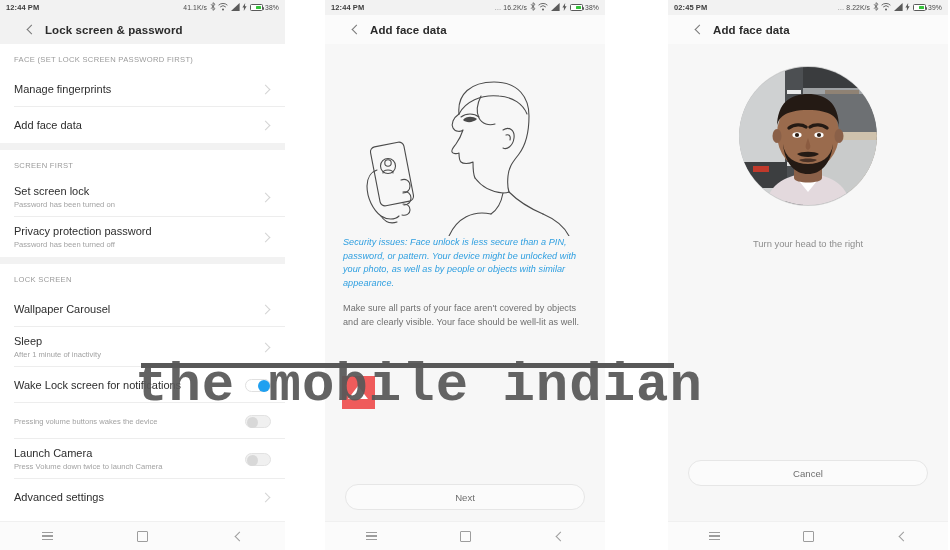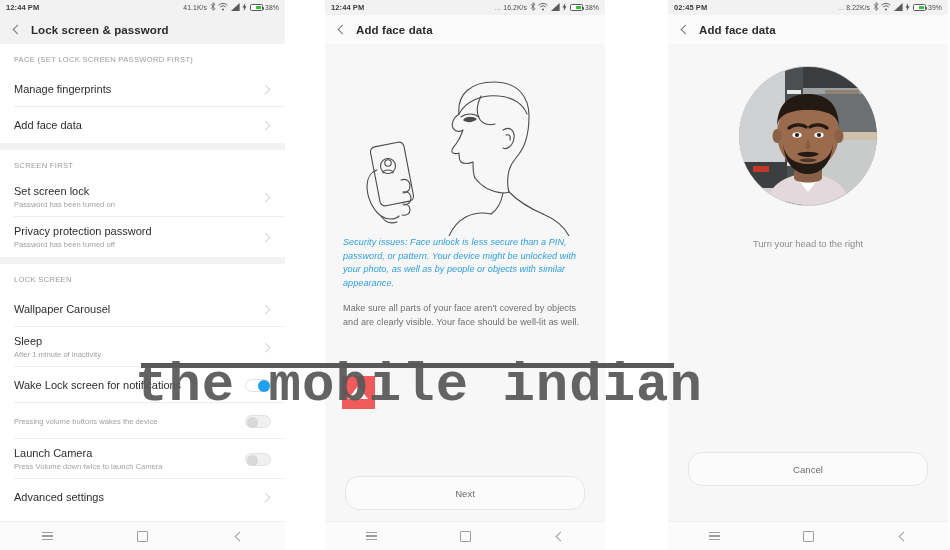--- a/index.html
+++ b/index.html
@@ -48,21 +48,21 @@
   .sb-batt i{
     position:absolute;right:0.6px;top:0.6px;bottom:0.6px;
     width:5.2px;background:#35c43b;display:block;border-radius:.5px;
   }
   .sb-pct{font-size:6.8px;color:#4a4a4a;}
 
   
   .appbar{
     height:29px;background:#f2f2f2;
     display:flex;align-items:center;
-    padding:0 10px;box-sizing:border-box;
+    padding:0 24px;box-sizing:border-box;
   }
   .appbar.white{background:#fbfbfb;}
   .chev-back{
     width:12px;height:12px;position:relative;flex:0 0 auto;margin-right:9px;
   }
   .chev-back:before{
     content:"";position:absolute;left:4px;top:2px;
     width:6px;height:6px;border-left:1.3px solid #777;border-bottom:1.3px solid #777;
     transform:rotate(45deg);
   }
@@ -127,21 +127,21 @@
 
   
   .body2{background:#f7f7f7;position:absolute;top:44px;bottom:28px;left:0;right:0;}
   .illus{display:block;margin:14px auto 0 auto;}
   .copy{padding:0 18px;}
   .copy p{margin:0;font-size:9.1px;line-height:13.6px;letter-spacing:.05px;}
   .copy p.warn{color:#2f9fe0;font-style:italic;}
   .copy p.note{color:#6f6f6f;margin-top:12px;}
   .btnwrap{position:absolute;left:0;right:0;bottom:12px;padding:0 20px;box-sizing:border-box;}
   .pillbtn{
-    width:100%;height:34px;border-radius:14px;background:#fbfbfb;
+    width:100%;height:26px;border-radius:14px;background:#fbfbfb;
     border:1px solid #e6e6e6;
     display:flex;align-items:center;justify-content:center;
     font-size:9.6px;color:#6e6e6e;box-sizing:border-box;
   }
 
   
   .body3{background:#f7f7f7;position:absolute;top:44px;bottom:28px;left:0;right:0;}
   .avatar{
     width:138px;height:140px;border-radius:50%;
     margin:22px auto 0 auto;overflow:hidden;position:relative;

